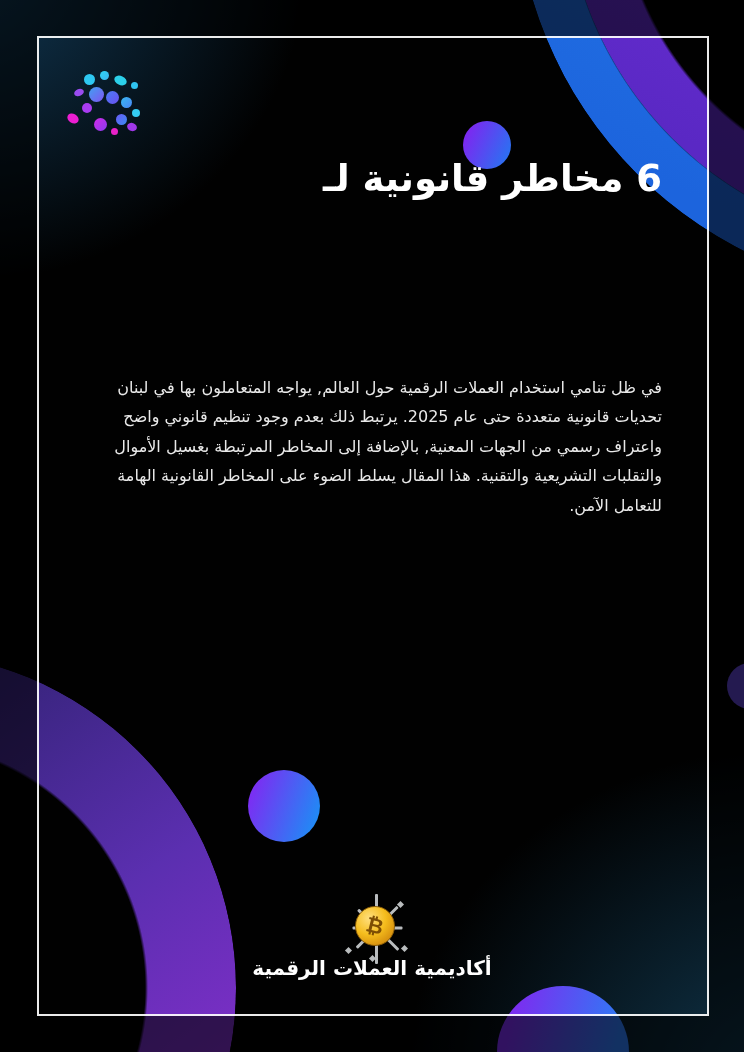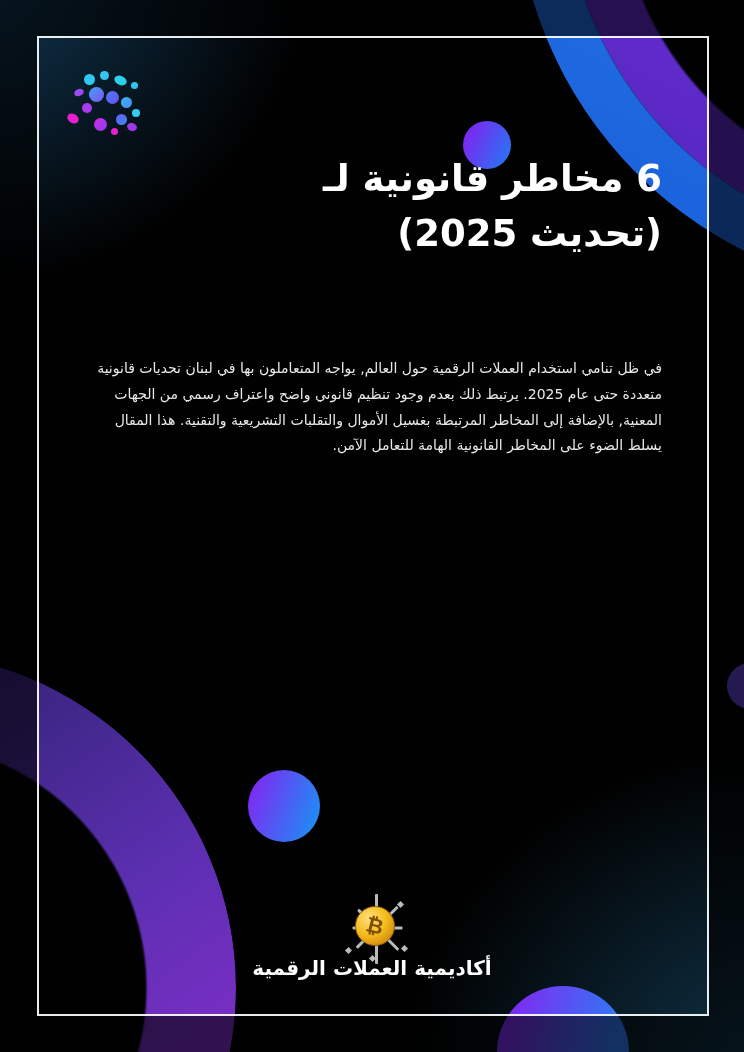--- a/index.html
+++ b/index.html
@@ -63,23 +63,23 @@
   .b13{left:68px;top:47px;width:8px;height:8px;background:#34ccf2;}
   .b14{left:47px;top:66px;width:7px;height:7px;background:#e822c8;}
   .b15{left:63px;top:61px;width:10px;height:8px;background:#a038e8;transform:rotate(20deg);}
   
   .title{
     position:absolute;right:82px;top:152px;width:560px;
     direction:rtl;text-align:right;color:#ffffff;
     font-size:37px;font-weight:700;line-height:1.48;
   }
   .intro{
-    position:absolute;right:82px;top:356px;width:578px;
+    position:absolute;right:82px;top:373px;width:578px;
     direction:rtl;text-align:right;color:#e9e9e9;
-    font-size:14px;font-weight:400;line-height:1.84;
+    font-size:16px;font-weight:400;line-height:1.84;
   }
   
   .coin-wrap{position:absolute;left:332px;top:886px;width:84px;height:84px;}
   .spoke{position:absolute;left:43px;top:42px;width:3px;background:#b9bcbe;border-radius:1px;transform-origin:1.5px 0;}
   .s-n{height:34px;transform:rotate(180deg);}
   .s-ne{height:30px;transform:rotate(225deg);}
   .s-e{height:26px;transform:rotate(270deg);}
   .s-se{height:31px;transform:rotate(315deg);}
   .s-s{height:36px;transform:rotate(0deg);}
   .s-sw{height:28px;transform:rotate(45deg);}
@@ -136,21 +136,20 @@
       <i class="b10"></i>
       <i class="b11"></i>
       <i class="b12"></i>
       <i class="b13"></i>
       <i class="b14"></i>
       <i class="b15"></i>
     </div>
 
     <h1 class="title" style="margin:0;">
       <div>6 مخاطر قانونية لـ</div>
-      <div>(تحديث 2025)</div>
     </h1>
 
     <p class="intro" style="margin:0;">في ظل تنامي استخدام العملات الرقمية حول العالم, يواجه المتعاملون بها في لبنان تحديات قانونية متعددة حتى عام 2025. يرتبط ذلك بعدم وجود تنظيم قانوني واضح واعتراف رسمي من الجهات المعنية, بالإضافة إلى المخاطر المرتبطة بغسيل الأموال والتقلبات التشريعية والتقنية. هذا المقال يسلط الضوء على المخاطر القانونية الهامة للتعامل الآمن.</p>
 
     <div class="coin-wrap">
       <div class="spoke s-n"></div>
       <div class="spoke s-ne"></div>
       <div class="spoke s-e"></div>
       <div class="spoke s-se"></div>
       <div class="spoke s-s"></div>

